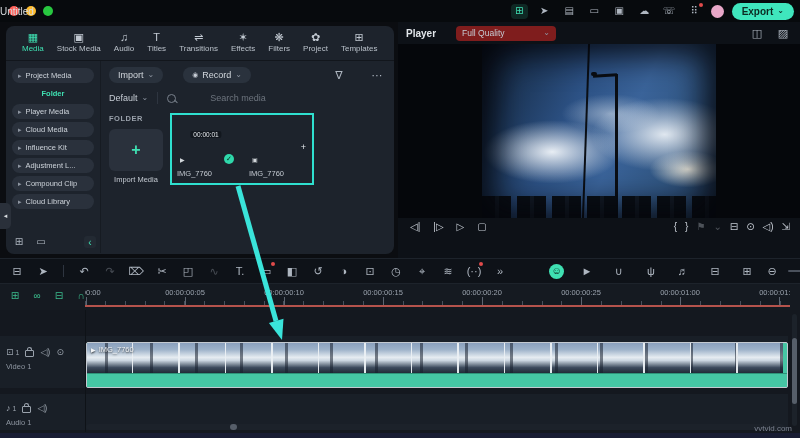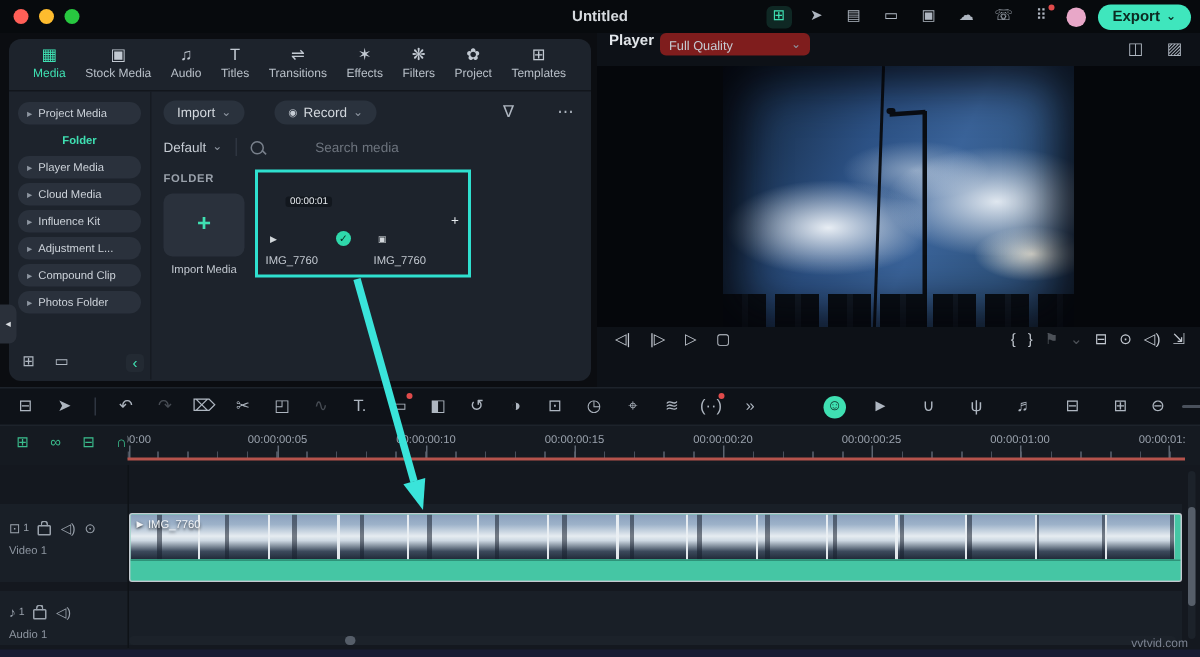--- a/index.html
+++ b/index.html
@@ -4,21 +4,21 @@
 <style>
   html,body{margin:0;padding:0;background:#0b0d11;}
   #app{position:relative;width:800px;height:438px;background:#0b0d11;overflow:hidden;
        font-family:"Liberation Sans","DejaVu Sans",sans-serif;color:#c6ccd4;
        -webkit-font-smoothing:antialiased;user-select:none;}
   
   #titlebar{position:absolute;left:0;top:0;width:800px;height:22px;background:#070a0d;
             display:flex;align-items:center;}
   .traffic{display:flex;gap:7px;margin-left:9px;}
   .tl{width:10px;height:10px;border-radius:50%;}
-  #win-title{position:absolute;left:0;right:0;text-align:center;font-size:10px;color:#d6dade;font-weight:bold;pointer-events:none;}
+  #win-title{position:absolute;left:0;right:0;font-size:10px;color:#d6dade;font-weight:normal;pointer-events:none;}
   #tb-right{position:absolute;right:6px;top:0;height:22px;display:flex;align-items:center;gap:8px;}
   #tb-right .gicon{width:17px;height:15px;font-size:10px;}
   .gicon{display:inline-flex;align-items:center;justify-content:center;width:18px;height:16px;
          font-size:11px;color:#aeb6c0;position:relative;line-height:1;}
   .gicon.dim{opacity:.35}
   .gicon.accent{color:#3fe0b2;background:rgba(63,224,178,.14);border-radius:4px;}
   .gicon.badged::after{content:"";position:absolute;top:-1px;right:0;width:4px;height:4px;border-radius:50%;background:#e04b4b;}
   .gicon.tealring{color:#0d2b22;background:#3fe0b2;border-radius:50%;width:15px;height:15px;font-size:10px;}
   .divider-v{width:1px;height:12px;background:#2e3540;margin:0 3px;}
   #avatar{width:13px;height:13px;border-radius:50%;background:#e8a7c8;}
@@ -66,21 +66,21 @@
               background:rgba(10,14,20,.55);border-radius:2px;padding:0 3px;}
   .thumb .mini{position:absolute;bottom:2px;left:3px;font-size:6px;color:#e7ebef;opacity:.9;}
   .thumb .check{position:absolute;bottom:1px;right:1px;width:10px;height:10px;border-radius:50%;background:#2fd8ab;
                 color:#07281e;font-size:7px;display:flex;align-items:center;justify-content:center;font-weight:bold;}
   .thumb .addplus{position:absolute;right:1px;top:50%;transform:translateY(-50%);color:#e7ebef;font-size:9px;}
   #panel-handle{position:absolute;left:0px;top:203px;width:11px;height:26px;background:#2a303a;
                 border-radius:0 5px 5px 0;display:flex;align-items:center;justify-content:center;
                 font-size:7px;color:#d8dce0;z-index:5;}
   
   #player-panel{position:absolute;left:398px;top:22px;width:402px;height:236px;background:#0d1117;}
-  #player-head{display:flex;height:22px;padding:0 8px;gap:4px;}
+  #player-head{display:flex;align-items:center;height:22px;padding:0 8px;gap:20px;}
   #player-title{font-size:10px;font-weight:bold;color:#e2e6ea;}
   #quality-pill{display:flex;align-items:center;background:#7f1d1d;border-radius:4px;height:15px;
                 padding:0 6px;width:88px;font-size:8.5px;color:#c6ccd4;}
   #quality-pill .caret{margin-left:auto;}
   #player-head-icons{margin-left:auto;display:flex;gap:10px;}
   #video-area{height:174px;background:#05070b;display:flex;justify-content:center;}
   #video{width:234px;height:174px;position:relative;overflow:hidden;
          background:linear-gradient(115deg,#0d1523 0%,#1d3759 18%,#2c5184 38%,#3a6399 58%,#305581 78%,#233c5c 100%);}
   #video .clouds{position:absolute;inset:0;
       background:radial-gradient(ellipse 42% 26% at 30% 62%,rgba(242,246,250,.95),rgba(242,246,250,0) 70%),
@@ -251,21 +251,21 @@
             <div class="sb-item">
               <span class="chev">▸</span>
               <span>Adjustment L...</span>
             </div>
             <div class="sb-item">
               <span class="chev">▸</span>
               <span>Compound Clip</span>
             </div>
             <div class="sb-item">
               <span class="chev">▸</span>
-              <span>Photos Folder</span>
+              <span>Cloud Library</span>
             </div>
           </div>
         <div id="sb-footer">
           <span style="display: inline-flex; align-items: center; gap: 8px;">
               <span class="gicon">⊞</span>
               <span class="gicon">▭</span>
             </span>
           <span id="sb-collapse">‹</span>
         </div>
       </div>

